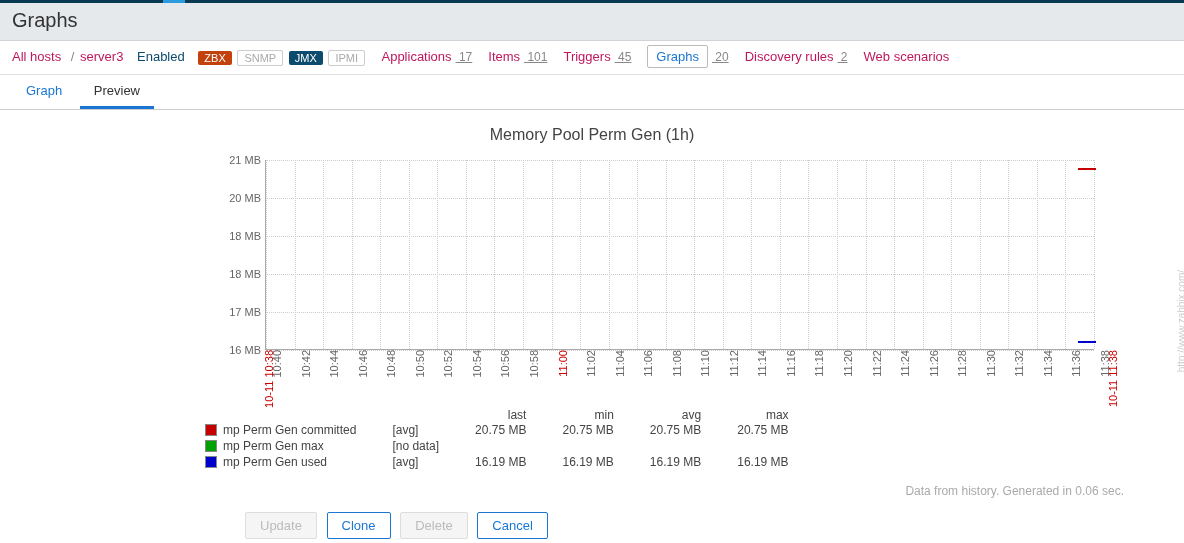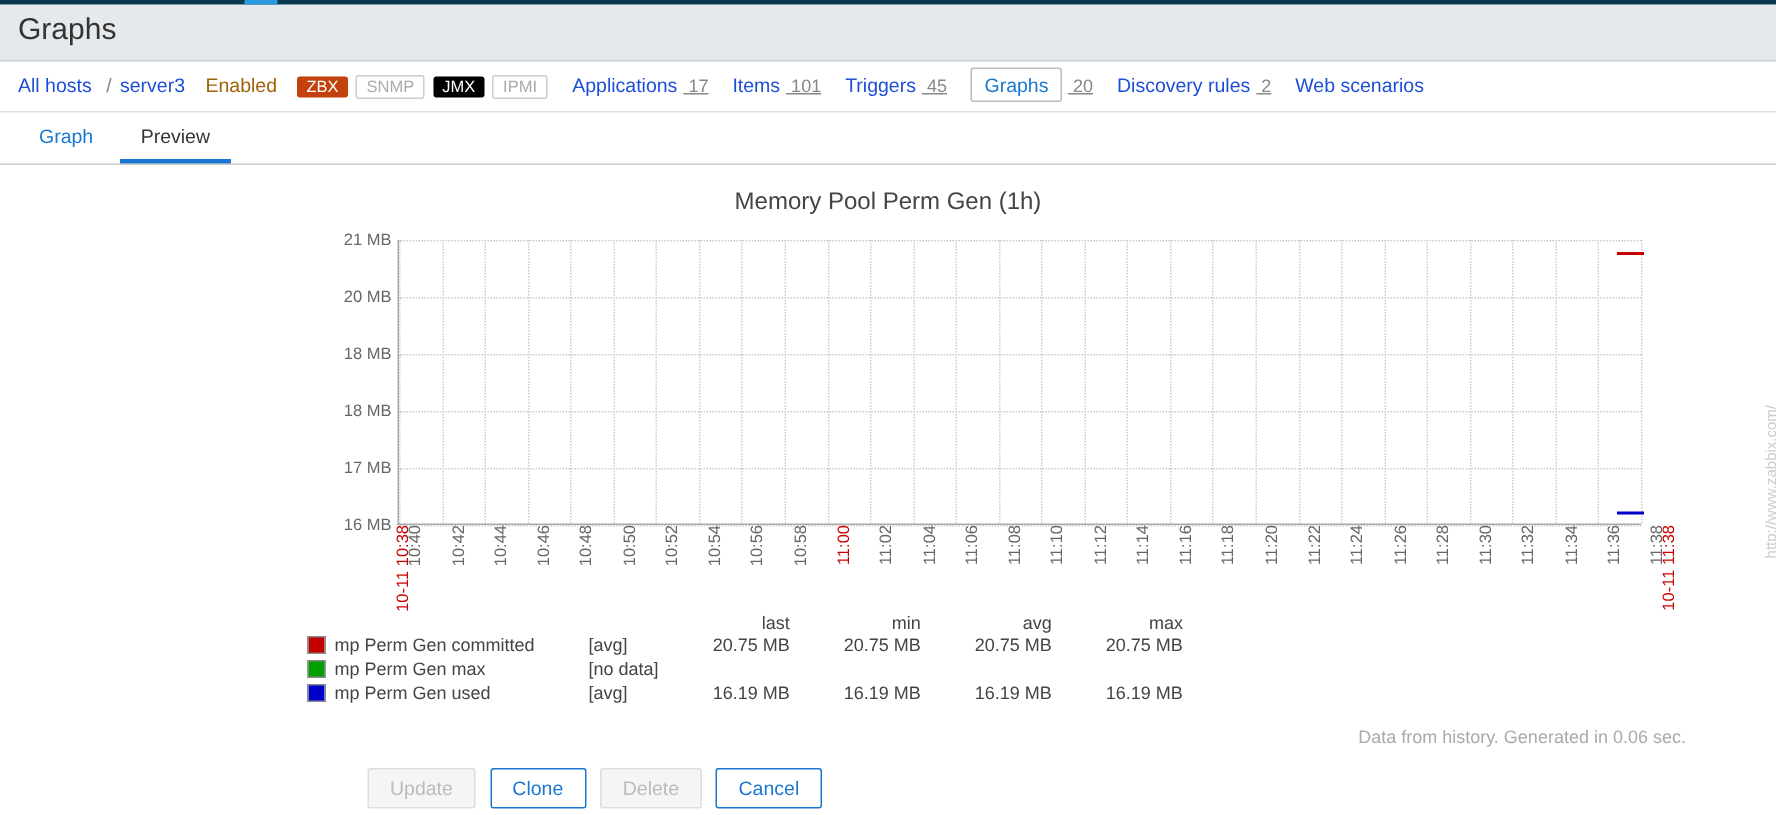--- a/index.html
+++ b/index.html
@@ -28,30 +28,30 @@
     margin: 0;
     font-size: 20px;
     font-weight: normal;
     color: #333;
   }
   .hostnav {
     padding: 8px 12px;
     font-size: 13px;
     border-bottom: 1px solid #e0e0e0;
   }
-  .hostnav a { color: #1d4ed8; text-decoration:none; margin-right:4px; cursor:pointer;}
+  .hostnav a { color: #be185d; text-decoration:none; margin-right:4px; cursor:pointer;}
   .hostnav .sep { color:#888; margin:0 2px;}
-  .hostnav .enabled { color: #a16207; margin: 0 10px 6px 6px;}
+  .hostnav .enabled { color: #0c4a6e; margin: 0 10px 6px 6px;}
   .badge {
     display:inline-block; font-size:11px; padding:1px 6px; border-radius:2px; margin-right:2px;
     vertical-align:middle;
   }
   .badge.zbx { background:#c2410c; color:#fff;}
   .badge.snmp { background:#fff; color:#aaa; border:1px solid #ccc;}
-  .badge.jmx { background:#000000; color:#fff;}
+  .badge.jmx { background:#0c4a6e; color:#fff;}
   .badge.ipmi { background:#fff; color:#aaa; border:1px solid #ccc;}
   .hostnav .count { color:#888; font-size:12px;text-decoration:underline;}
   .hostnav .navitem { margin-right:16px; display:inline-block;}
   .hostnav .navitem.selected a { border:1px solid #bbb; padding:3px 8px; border-radius:2px; color:#1976d2;}
   .tabs {
     padding: 0 12px;
     border-bottom:1px solid #ccc;
   }
   .tabs .tab {
     display:inline-block;

